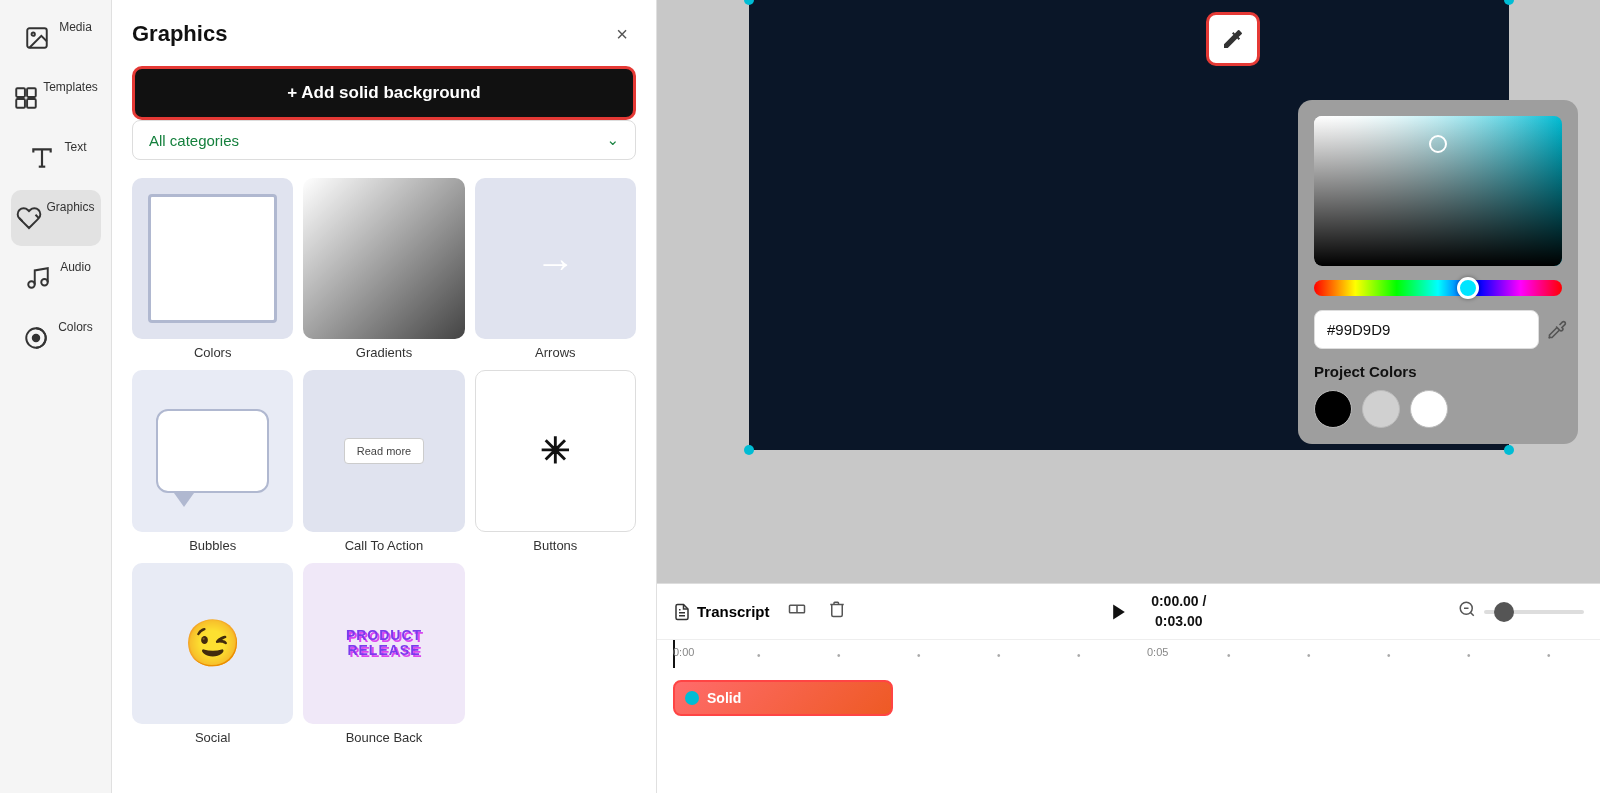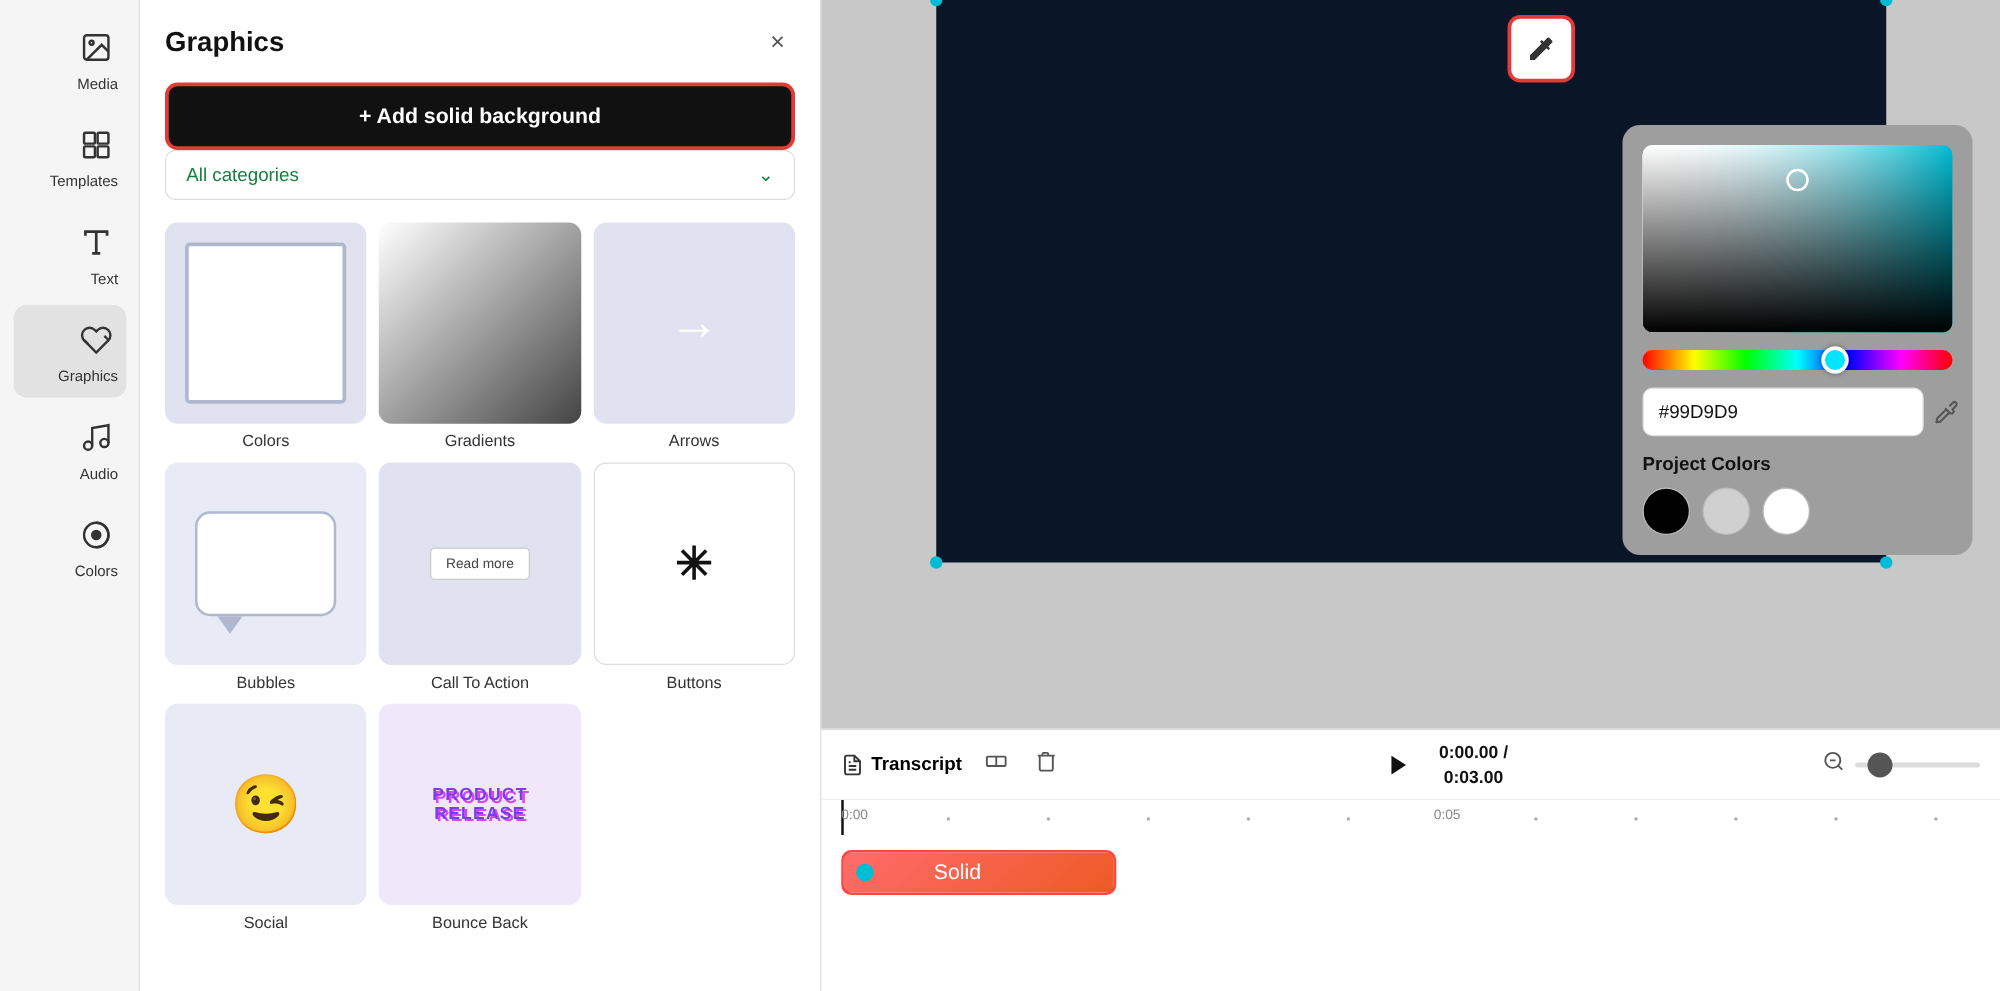--- a/index.html
+++ b/index.html
@@ -28,22 +28,22 @@
       flex-direction: column;
       align-items: center;
       padding: 10px 0;
       gap: 4px;
       border-right: 1px solid #e0e0e0;
       z-index: 10;
     }
 
     .sidebar-item {
       display: flex;
-      flex-direction: column;
-      align-items: flex-end;
+      flex-direction: row;
+      align-items: flex-start;
       justify-content: center;
       width: 90px;
       padding: 10px 6px;
       border-radius: 10px;
       cursor: pointer;
       gap: 4px;
     }
 
     .sidebar-item.active {
       background: #e2e2e2;
@@ -575,24 +575,23 @@
 
     .track-color-dot {
       width: 14px;
       height: 14px;
       border-radius: 50%;
       background: #00bcd4;
       flex-shrink: 0;
     }
 
     .track-label {
-      font-size: 17px;
-      font-weight: 400;
+      font-size: 14px;
+      font-weight: 700;
       color: #fff;
-      margin-left: 40px;
     }
 
     
     .panel::-webkit-scrollbar { width: 6px; }
     .panel::-webkit-scrollbar-track { background: #f0f0f0; }
     .panel::-webkit-scrollbar-thumb { background: #ccc; border-radius: 3px; }
   </style>
 </head>
 <body>
 

